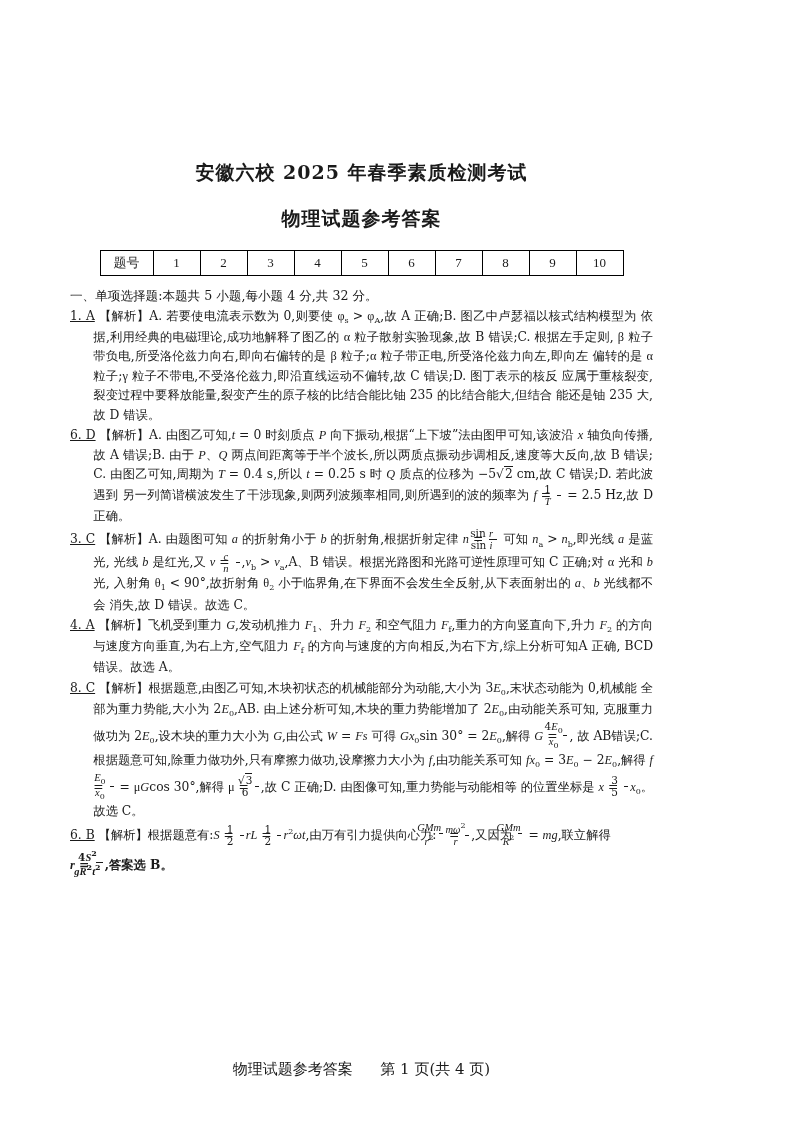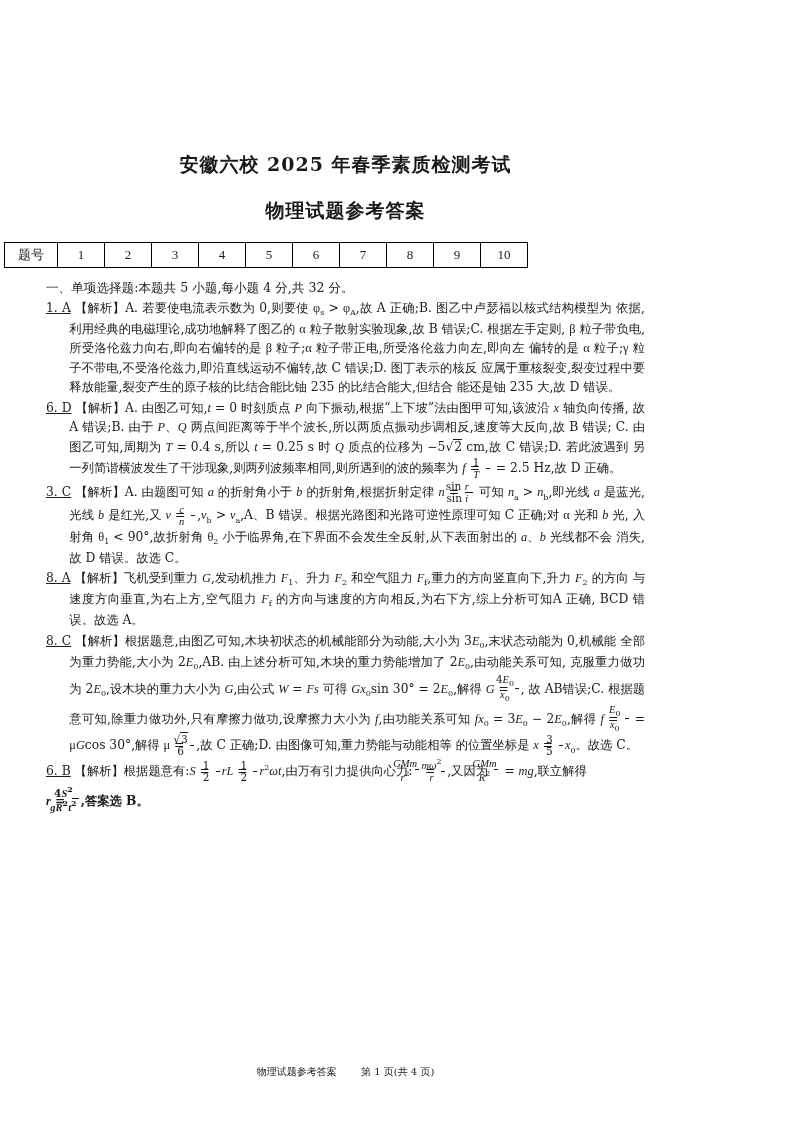--- a/index.html
+++ b/index.html
@@ -6,41 +6,42 @@
   body {
     width:794px; height:1123px;
     background:#ffffff;
     font-family:"DejaVu Serif", serif;
     color:#1a1a1a;
     position:relative;
     overflow:hidden;
   }
   .page {
     position:absolute;
-    left:0; top:0;
+    left:16px; top:0;
     width:691px; height:1123px;
-    padding:4px;
+    padding:12px;
     box-sizing:border-box;
   }
   .title {
     text-align:center;
     font-size:19px;
     font-weight:bold;
     letter-spacing:1px;
     margin-top:148px;
   }
   .subtitle {
     text-align:center;
     font-size:19px;
     font-weight:bold;
     letter-spacing:1px;
     margin-top:20px;
   }
   .ans-table-wrap {
     display:flex;
+    justify-content:center;
     margin-top:18px;
     border-radius:13px;
   }
   table.answers {
     border-collapse:collapse;
     font-size:13px;
   }
   table.answers td {
     border:1px solid #000;
     text-align:center;
@@ -86,21 +87,21 @@
   .frac .num { display:block; padding:0 2px; }
   .frac .den { display:block; border-top:1px solid #1a1a1a; padding:0 2px; }
   .sqrt { white-space:nowrap; }
   .sqrt .rad { border-top:1px solid #1a1a1a; padding-left:1px; }
   .eqline { margin-top:2px; margin-bottom:2px;font-weight:bold; }
   .footer {
     position:absolute;
     bottom:44px;
     left:0; right:0;
     text-align:center;
-    font-size:10px;
+    font-size:15px;
   }
   .footer .fsep { display:inline-block; width:18px; }
   .indent { text-indent:1.6em; }
   .hang {
     padding-left:1.9em;
     text-indent:-1.9em;
   }
 </style>
 </head>
 <body>
@@ -154,21 +155,21 @@
 
     <div class="qitem hang">
       <span class="qlabel">3. C</span>
       <span>【解析】</span>A. 由题图可知 <span class="m">a</span> 的折射角小于 <span class="m">b</span> 的折射角,根据折射定律 <span class="m">n</span> = <span class="frac"><span class="num">sin <span class="m">r</span></span><span class="den">sin <span class="m">i</span></span></span> 可知 <span class="m">n</span><sub>a</sub> &gt; <span class="m">n</span><sub>b</sub>,即光线 <span class="m">a</span> 是蓝光,
       光线 <span class="m">b</span> 是红光,又 <span class="m">v</span> = <span class="frac"><span class="num"><span class="m">c</span></span><span class="den"><span class="m">n</span></span></span>,<span class="m">v</span><sub>b</sub> &gt; <span class="m">v</span><sub>a</sub>,A、B 错误。根据光路图和光路可逆性原理可知 C 正确;对 <span class="mu">α</span> 光和 <span class="m">b</span> 光,
       入射角 <span class="mu">θ</span><sub>1</sub> &lt; 90°,故折射角 <span class="mu">θ</span><sub>2</sub> 小于临界角,在下界面不会发生全反射,从下表面射出的 <span class="m">a</span>、<span class="m">b</span> 光线都不会
       消失,故 D 错误。故选 C。
     </div>
 
     <div class="qitem hang">
-      <span class="qlabel">8. A</span>
+      <span class="qlabel">4. A</span>
       <span>【解析】</span>飞机受到重力 <span class="m">G</span>,发动机推力 <span class="m">F</span><sub>1</sub>、升力 <span class="m">F</span><sub>2</sub> 和空气阻力 <span class="m">F</span><sub>f</sub>,重力的方向竖直向下,升力 <span class="m">F</span><sub>2</sub> 的方向
       与速度方向垂直,为右上方,空气阻力 <span class="m">F</span><sub>f</sub> 的方向与速度的方向相反,为右下方,综上分析可知A 正确,
       BCD 错误。故选 A。
     </div>
 
     <div class="qitem hang">
       <span class="qlabel">8. C</span>
       <span>【解析】</span>根据题意,由图乙可知,木块初状态的机械能部分为动能,大小为 3<span class="m">E</span><sub>0</sub>,末状态动能为 0,机械能
       全部为重力势能,大小为 2<span class="m">E</span><sub>0</sub>,AB. 由上述分析可知,木块的重力势能增加了 2<span class="m">E</span><sub>0</sub>,由动能关系可知,
       克服重力做功为 2<span class="m">E</span><sub>0</sub>,设木块的重力大小为 <span class="m">G</span>,由公式 <span class="m">W</span> = <span class="m">Fs</span> 可得 <span class="m">Gx</span><sub>0</sub>sin 30° = 2<span class="m">E</span><sub>0</sub>,解得 <span class="m">G</span> = <span class="frac"><span class="num">4<span class="m">E</span><sub>0</sub></span><span class="den"><span class="m">x</span><sub>0</sub></span></span>,

